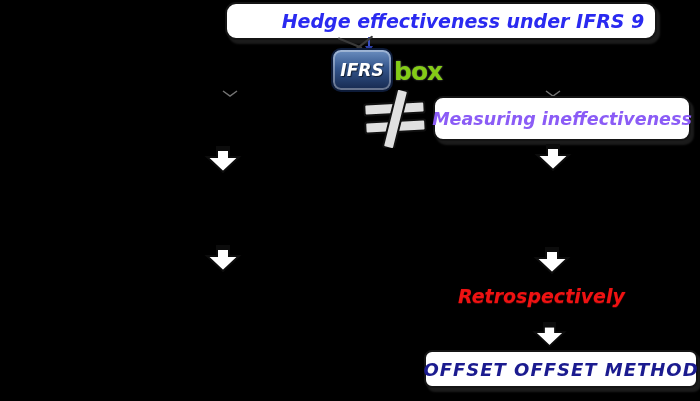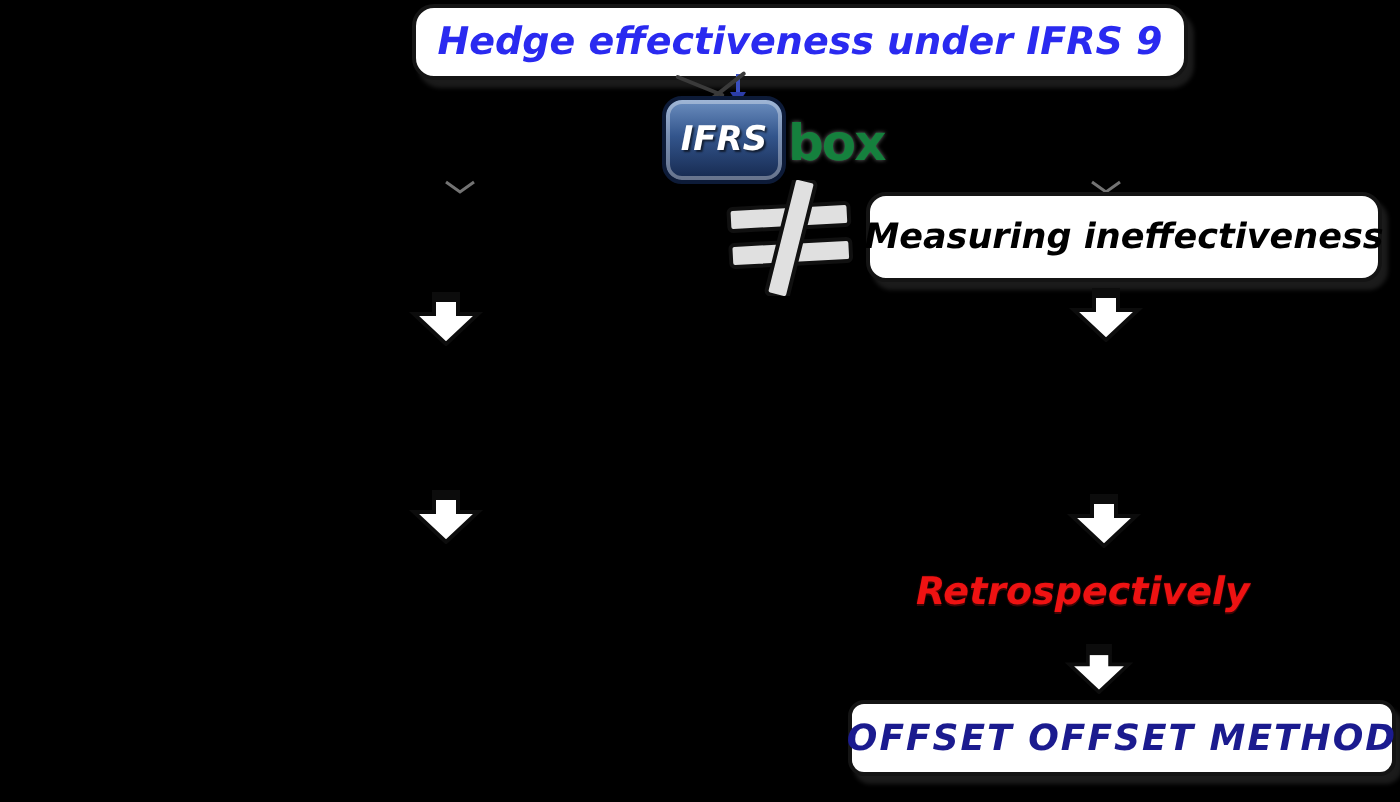--- a/index.html
+++ b/index.html
@@ -6,26 +6,26 @@
   #canvas{
     position:relative;width:700px;height:401px;background:#000;overflow:hidden;
     font-family:"DejaVu Sans","Liberation Sans",sans-serif;
   }
   .wbox{
     position:absolute;background:#fff;border:2px solid #141414;border-radius:10px;
     display:flex;align-items:center;justify-content:center;
     box-shadow:3px 4px 2px rgba(30,30,30,0.9);
   }
   .wbox .boxtext{font-style:italic;font-weight:600;white-space:nowrap;}
-  #title-box{left:206px;top:2px;width:384px;height:34px;border-radius:11px;}
+  #title-box{left:225px;top:2px;width:384px;height:34px;border-radius:11px;padding-left:44px;}
   #title-box .boxtext{color:#2a2af0;font-size:19px;}
   #assess-box{left:98px;top:96px;width:254px;height:41px;}
   #assess-box .boxtext{color:#1f9e3d;font-size:17.5px;}
   #measure-box{left:433px;top:96px;width:254px;height:41px;}
-  #measure-box .boxtext{color:#000000;font-size:17.5px;}
+  #measure-box .boxtext{color:#8b5cf6;font-size:17.5px;}
   #method-box{left:424px;top:350px;width:270px;height:34px;border-radius:8px;}
   #method-box .boxtext{color:#1b1b8f;font-size:18px;font-weight:700;letter-spacing:1px;}
 
   
   #title-logo-connector{position:absolute;left:368px;top:37px;height:10px;width:0;
     border-left:2px dashed #3a4fc0;}
   #title-logo-connector .head{position:absolute;left:-5px;top:9px;width:0;height:0;
     border-left:4px solid transparent;border-right:4px solid transparent;
     border-top:6px solid #2c3da8;}
 
@@ -35,21 +35,21 @@
     position:absolute;left:0;top:0;width:58px;height:40px;border:2px solid #0d1b38;
     border-radius:10px;background:linear-gradient(180deg,#6c8fc0 0%,#33558c 45%,#16294f 100%);
     box-shadow:inset 0 0 0 2px rgba(255,255,255,0.35);
     display:flex;align-items:center;justify-content:center;text-align:right;
   }
   #logo .tv span{color:#fff;font-weight:700;font-style:italic;font-size:17px;
     text-shadow:1px 1px 1px rgba(0,0,0,0.6);}
   .antenna{position:absolute;background:#3a3a3a;height:2px;border-radius:2px;}
   #antenna-left{left:6px;top:-6px;width:26px;transform:rotate(22deg);}
   #antenna-right{left:22px;top:-6px;width:22px;transform:rotate(-38deg);}
-  #logo-suffix{position:absolute;left:394px;top:57px;color:#15803d;font-weight:700;
+  #logo-suffix{position:absolute;left:394px;top:57px;color:#84cc16;font-weight:700;
     font-size:25px;letter-spacing:-1px;text-shadow:0 0 2px #6e6e6e;}
 
   
   #neq{position:absolute;left:356px;top:90px;width:78px;height:58px;}
 
   
   .down-arrow{position:absolute;width:38px;height:27px;}
   
   .faint-tip{position:absolute;opacity:0.75;}
 

